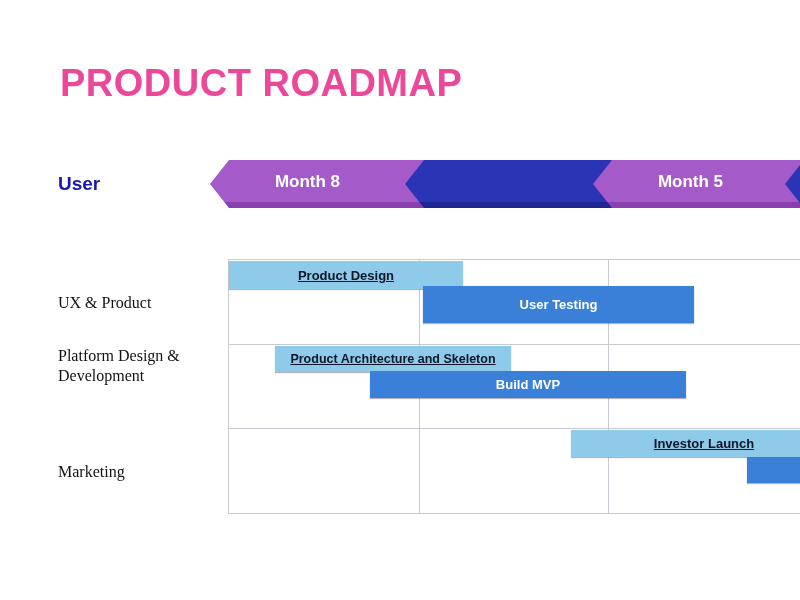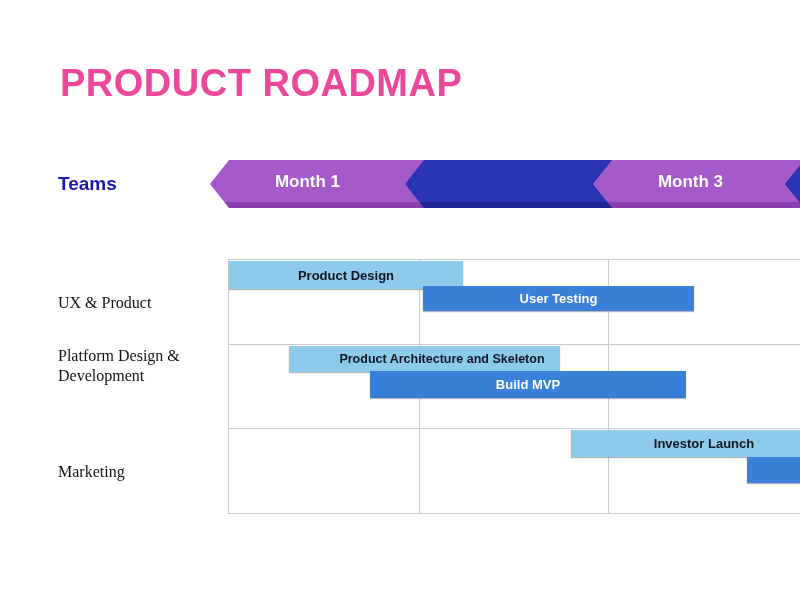--- a/index.html
+++ b/index.html
@@ -58,43 +58,43 @@
   .grid-cell{box-sizing:border-box;height:100%;}
   .gc-0{width:191px;border-right:1.5px solid #c9c9d2;}
   .gc-1{width:190px;border-right:1.5px solid #c9c9d2;}
   .gc-2{width:191px;}
   
   .bar{
     position:absolute;display:flex;align-items:center;justify-content:center;
     font-size:13px;font-weight:700;white-space:nowrap;
     box-shadow:0 1px 1px rgba(90,90,110,.45);
   }
-  .bar.light{background:#8ecbea;color:#0d1526;}
+  .bar.light{background:#8ecbea;color:#0d1526;text-decoration:underline;}
   .bar.dark{background:#3b80d8;color:#ffffff;}
   .bar-pd {left:0px;   top:1px;   width:234px;height:28px;}
-  .bar-ut {left:194px; top:26px;  width:271px;height:25px;}
-  .bar-pas{left:60px;  top:86px;  width:236px;height:26px;font-size:12.5px;padding-left:35px;}
+  .bar-ut {left:194px; top:26px;  width:271px;height:37px;}
+  .bar-pas{left:46px;  top:86px;  width:236px;height:26px;font-size:12.5px;}
   .bar-bm {left:141px; top:111px; width:316px;height:27px;}
   .bar-il {left:342px; top:170px; width:266px;height:27px;}
   .bar-nn {left:518px; top:197px; width:100px;height:26px;}
 </style>
 </head>
 <body>
 
 <div class="page-title">PRODUCT ROADMAP</div>
 
-<div class="teams-label">Teams</div>
+<div class="teams-label">User</div>
 
 <div class="ribbon">
   <div class="chev purple chev-1"></div>
   <div class="chev blue chev-2"></div>
   <div class="chev purple chev-3"></div>
   <div class="chev blue chev-4"></div>
-  <div class="month-label ml-1">Month 1</div>
-  <div class="month-label ml-3">Month 3</div>
+  <div class="month-label ml-1">Month 8</div>
+  <div class="month-label ml-3">Month 5</div>
 </div>
 
 <div class="team-name tn-0">UX &amp; Product</div>
 <div class="team-name tn-1">Platform Design &amp; Development</div>
 <div class="team-name tn-2">Marketing</div>
 
 <div class="grid">
   <div class="grid-row gr-0">
     <div class="grid-cell gc-0"></div>
     <div class="grid-cell gc-1"></div>

